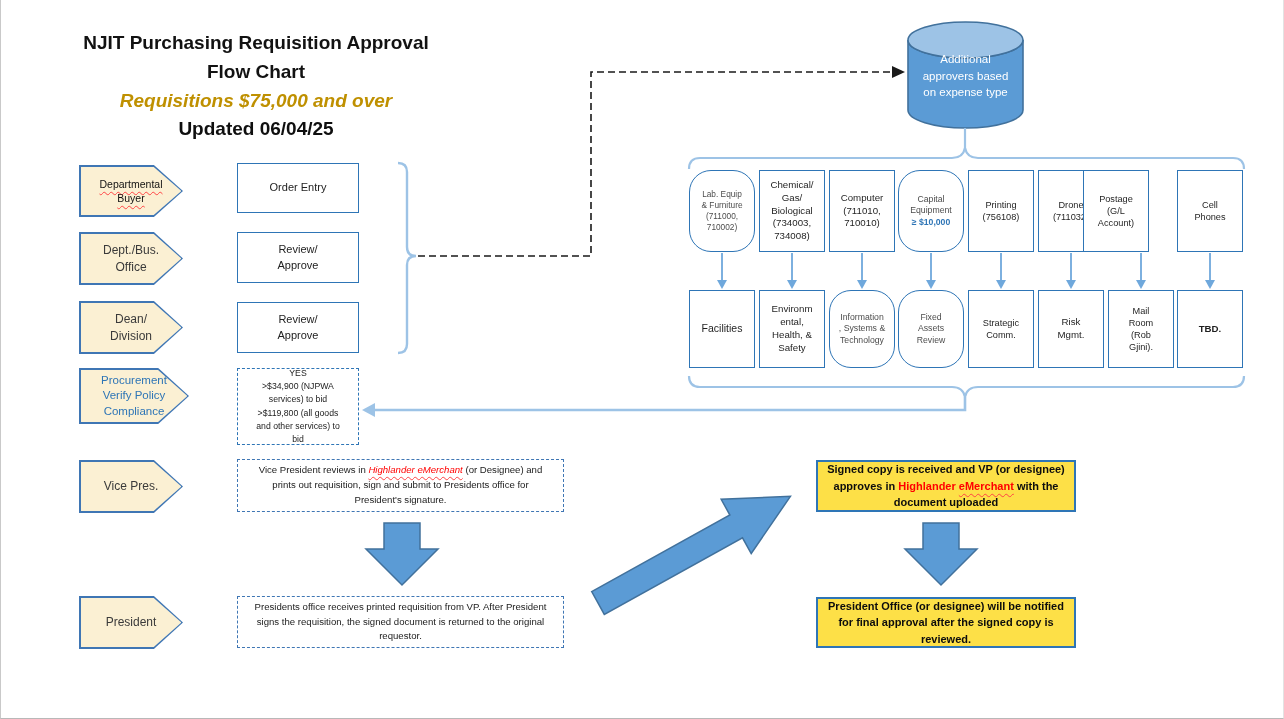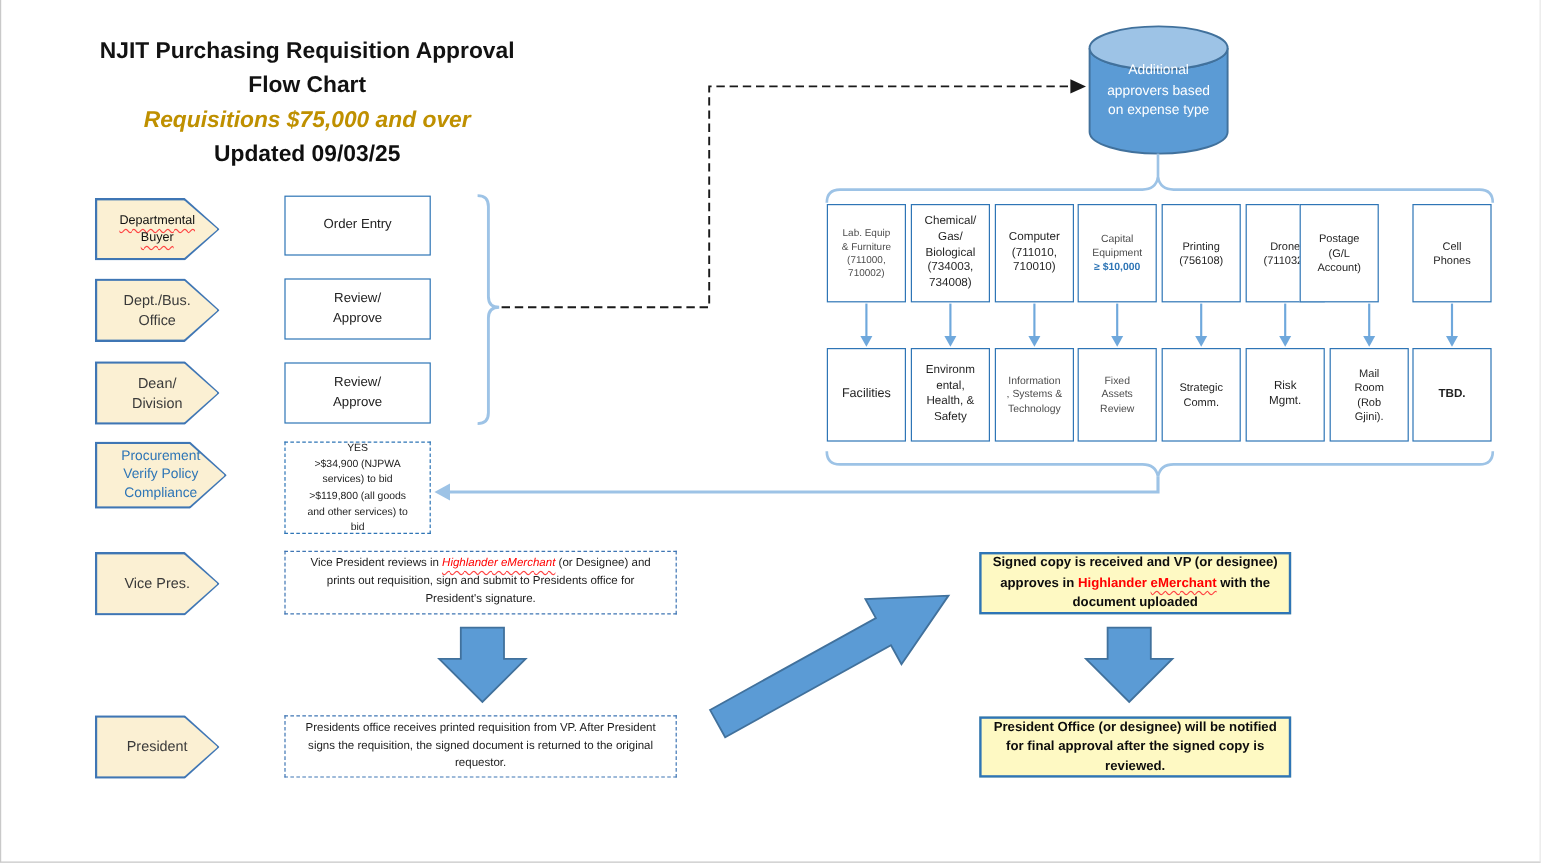--- a/index.html
+++ b/index.html
@@ -23,34 +23,34 @@
   .sbox{position:absolute;left:236px;width:122px;height:50px;background:#fff;border:1.5px solid #2E75B6;
         display:flex;align-items:center;justify-content:center;text-align:center;font-size:11px;color:#222;
         box-sizing:border-box;line-height:1.4;}
   .dashed{border-style:dashed !important;}
   .yesbox{top:368px;height:77px;font-size:8.7px;line-height:1.5;}
   
   .note{position:absolute;left:236px;width:327px;background:#fff;border:1.5px dashed #3f76b4;
         display:flex;align-items:center;justify-content:center;text-align:center;font-size:9.6px;color:#222;
         padding:3px 10px;box-sizing:border-box;line-height:1.55;}
   
-  .bbox{position:absolute;left:815px;width:260px;background:#fef9c3;border:2px solid #2E75B6;
+  .bbox{position:absolute;left:815px;width:260px;background:#fde047;border:2px solid #2E75B6;
         display:flex;align-items:center;text-align:center;font-size:11px;font-weight:bold;
         color:#0d0d0d;padding:3px 9px;box-sizing:border-box;line-height:1.5;}
   .brand{color:#FF0000;}
   .brand-i{color:#FF0000;font-style:italic;}
   .squig{text-decoration:underline;text-decoration-style:wavy;text-decoration-color:#ff4444;
          text-decoration-thickness:1px;text-underline-offset:2.5px;}
   
   .gcell{position:absolute;width:66px;background:#fff;border:1.5px solid #2E75B6;display:flex;flex-direction:column;
          align-items:center;justify-content:center;text-align:center;color:#1f1f1f;line-height:1.32;box-sizing:border-box;}
   .gr1{top:170px;height:82px;}
   .gr2{top:290px;height:78px;}
   .f8{font-size:8.3px;} .f85{font-size:8.7px;} .f9{font-size:9.2px;} .f95{font-size:9.7px;} .f10{font-size:10.5px;}
-  .gray{color:#4d4d4d;}
+  .gray{color:#4d4d4d;border-radius:22px;}
   .acc{color:#2E75B6;font-weight:bold;}
   
   .cyl-text{position:absolute;left:910px;top:51px;width:109px;text-align:center;color:#fff;
             font-size:11.5px;line-height:1.45;z-index:3;}
   svg.overlay{position:absolute;left:0;top:0;z-index:1;pointer-events:none;}
 </style>
 </head>
 <body>
 
 <div id="canvas">
@@ -94,21 +94,21 @@
 
     <polygon points="383,523 419,523 419,549 437,549 401,585 365,549 383,549" fill="#5B9BD5" stroke="#41719C" stroke-width="1.5"></polygon>
     <polygon points="0,-13 158,-13 158,-31 220,0 158,31 158,13 0,13" transform="translate(597,603) rotate(-29)" fill="#5B9BD5" stroke="#41719C" stroke-width="1.5"></polygon>
     <polygon points="922,523 958,523 958,549 976,549 940,585 904,549 922,549" fill="#5B9BD5" stroke="#41719C" stroke-width="1.5"></polygon>
   </svg>
 
   <div class="title">
     <div class="t1">NJIT Purchasing Requisition Approval</div>
     <div class="t1">Flow Chart</div>
     <div class="sub">Requisitions $75,000 and over</div>
-    <div class="upd">Updated 09/03/25</div>
+    <div class="upd">Updated 06/04/25</div>
   </div>
 
   <div class="role" style="top:165px;">
     <div class="pb"></div>
       <div class="pf"></div>
     <span class="lbl pre squig" style="font-size:10.5px;color:#111;">Departmental
 Buyer</span>
   </div>
   <div class="role" style="top:232px;height:53px;">
     <div class="pb"></div>

